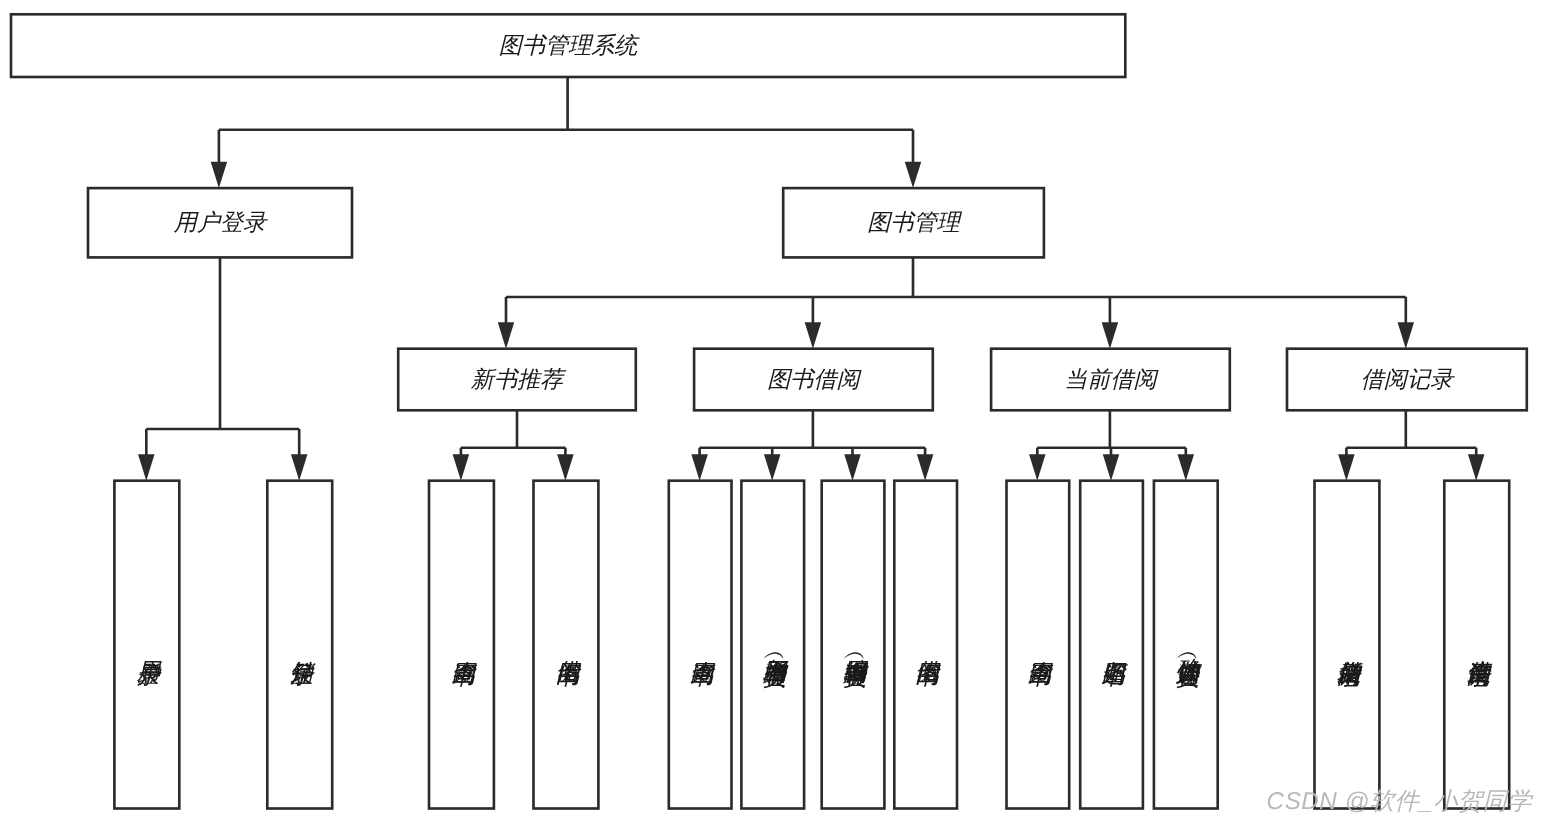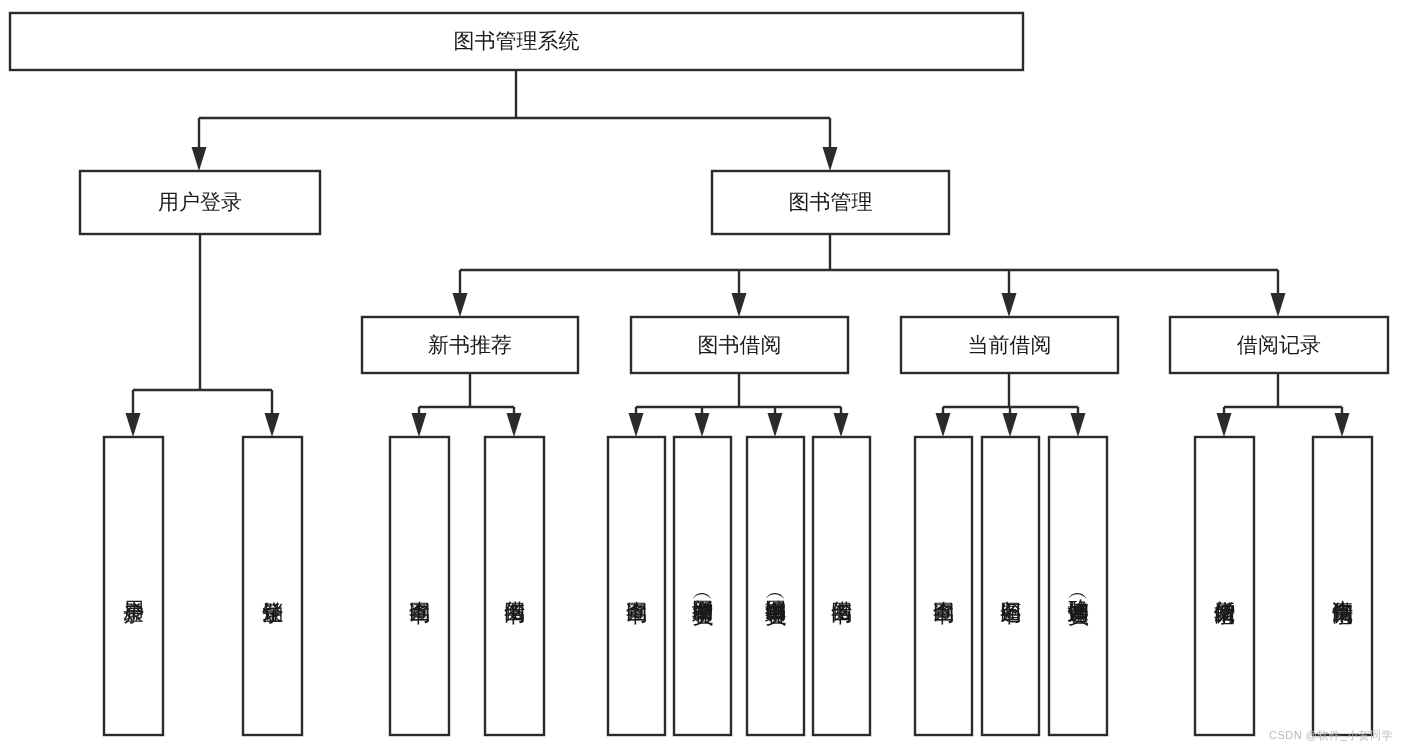--- a/index.html
+++ b/index.html
@@ -12,20 +12,21 @@
     width: 1405px;
     height: 747px;
     font-family: "Liberation Sans", "DejaVu Sans", sans-serif;
     overflow: hidden;
   }
   #diagram-root {
     position: relative;
     width: 1405px;
     height: 747px;
     background: #ffffff;
+    font-style: italic;
   }
   svg#diagram-svg {
     position: absolute;
     left: 0;
     top: 0;
     width: 1405px;
     height: 747px;
     display: block;
   }
   .node-box {
@@ -69,21 +70,21 @@
     letter-spacing: 1px;
     color: #1a1a1a;
     white-space: nowrap;
     pointer-events: none;
   }
   .watermark {
     position: absolute;
     right: 12px;
     bottom: 4px;
     font-family: "Liberation Sans", "DejaVu Sans", sans-serif;
-    font-size: 11px;
+    font-size: 22px;
     color: #b9b9b9;
     letter-spacing: 0.5px;
     white-space: nowrap;
     pointer-events: none;
   }
 </style>
 </head>
 <body>
 
 <div id="diagram-root">

